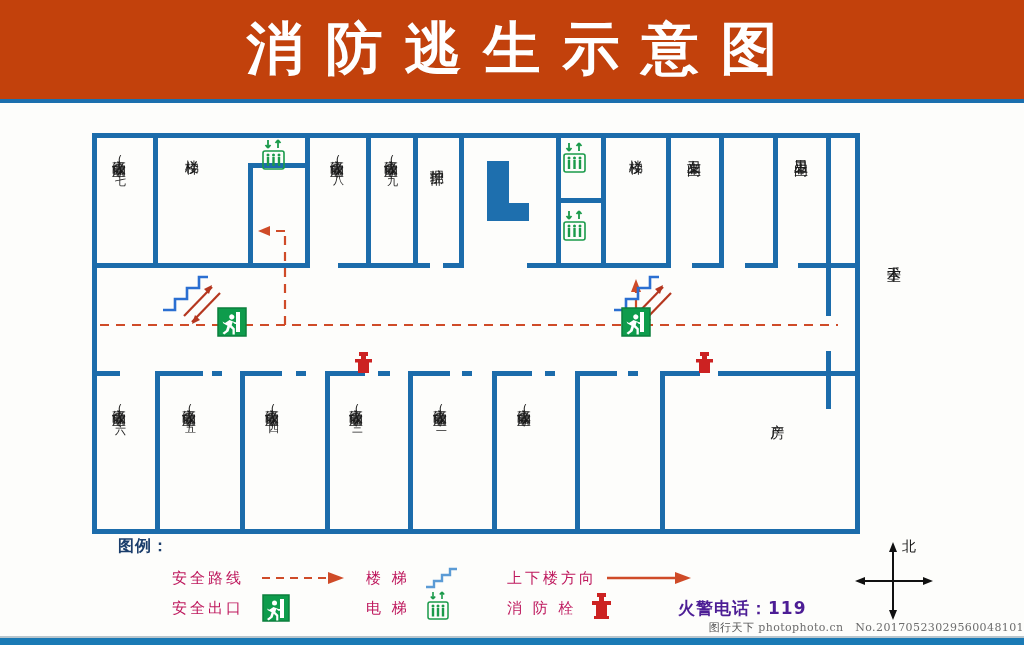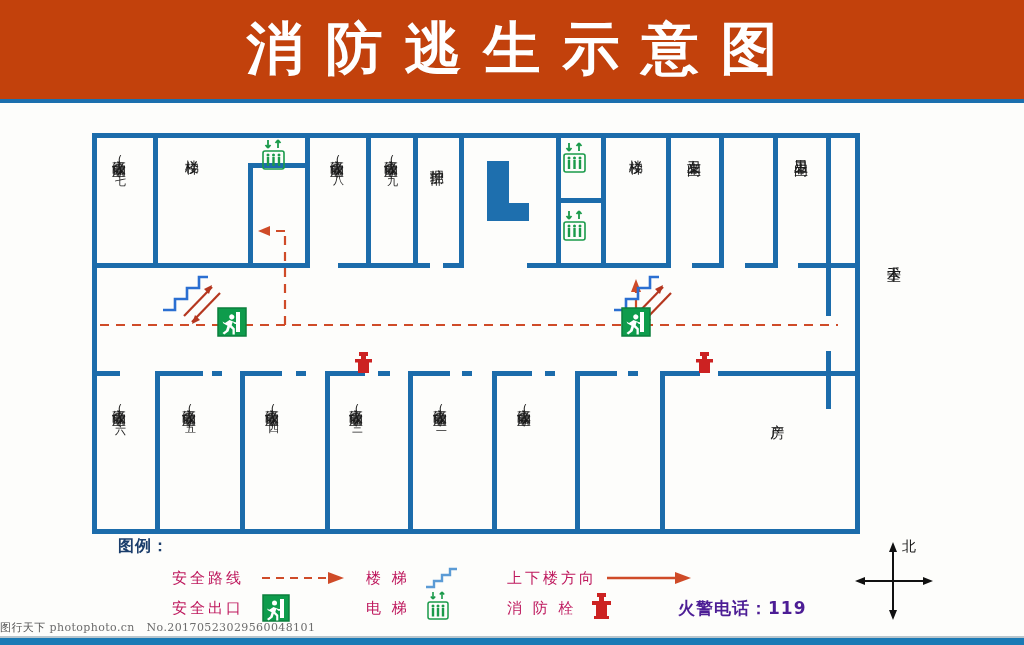--- a/index.html
+++ b/index.html
@@ -74,21 +74,21 @@
     letter-spacing: 1px; white-space: nowrap;
   }
   .compass { position: absolute; }
   .compass-label {
     position: absolute; font-size: 14px; color: #111; font-weight: normal;
   }
 
   
   .watermark {
     position: absolute; left: 0; bottom: 10px; width: 1024px;
-    text-align: left;
+    text-align: right;
     font-size: 11px; color: #6d6d6d; letter-spacing: 0.4px;
     font-family: "DejaVu Serif", "Liberation Serif", serif;
   }
   .watermark .wm-cn { font-family: "DejaVu Sans", sans-serif; color: #555; }
 </style>
 </head>
 <body>
 
 <div class="page">
 

